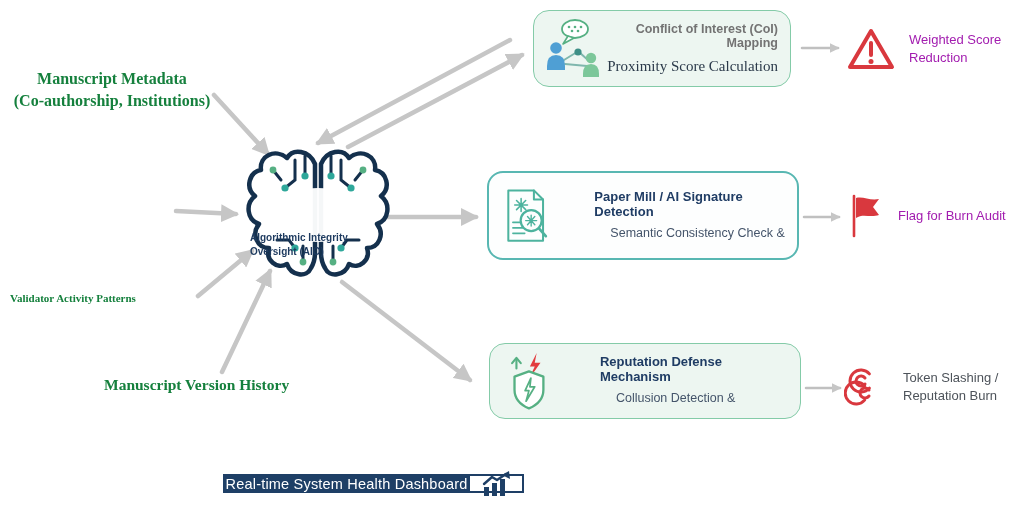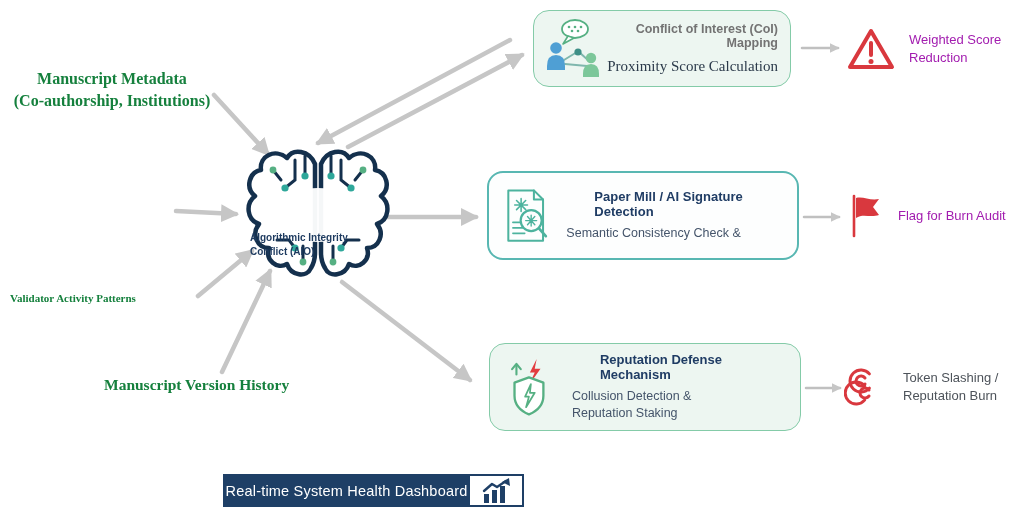--- a/index.html
+++ b/index.html
@@ -17,38 +17,38 @@
   
   .brain-wrap{left:243px;top:140px;width:150px;height:150px;}
   .hub-label{left:250px;top:202px;width:136px;text-align:left;font-size:10px;font-weight:700;color:#1d3a5f;line-height:1.35;margin-top:29px;}
 
   
   .pbox{position:absolute;display:flex;align-items:center;box-sizing:border-box;border-radius:16px;}
   .pbox.mint{background:#edf6f1;border:1.5px solid #84cba8;}
   .pbox.white{background:#fdfefe;border:2px solid #58b7b2;}
   .box-coi{left:533px;top:10px;width:258px;height:77px;padding:6px 10px;}
   .box-pm{left:487px;top:171px;width:312px;height:89px;padding:10px 12px;}
-  .box-rd{left:489px;top:343px;width:312px;height:88px;padding:10px 12px;}
+  .box-rd{left:489px;top:343px;width:312px;height:76px;padding:10px 12px;}
   .ptitle{font-size:13px;font-weight:700;color:#1f3c64;padding-left:28px;}
-  .psub{font-size:12.5px;color:#44546a;margin-top:6px;line-height:1.4;}
+  .psub{font-size:12.5px;color:#44546a;margin-top:6px;line-height:1.4;margin-left:44px;}
   .coi-text{flex:1;text-align:right;padding-right:2px;}
   .coi-title{font-size:12.5px;font-weight:700;color:#737373;}
   .coi-sub{font-family:"Liberation Serif",serif;font-size:15px;color:#2b3a4a;margin-top:8px;}
   .ptext{margin-left:16px;}
 
   
   .outrow{position:absolute;display:flex;align-items:center;}
   .outtext{margin-left:13px;font-size:13px;color:#a21caf;line-height:1.35;}
   .outtext.dark{color:#4d535a;}
   .o1{left:846px;top:26px;}
   .o2{left:850px;top:194px;}
   .o3{left:844px;top:364px;}
 
   
-  .footer-bar{left:223px;top:474px;width:301px;height:33px;display:flex;box-sizing:border-box;border:2px solid #1e3f66;background:#1e3f66;}
+  .footer-bar{left:223px;top:474px;width:301px;height:19px;display:flex;box-sizing:border-box;border:2px solid #1e3f66;background:#1e3f66;}
   .footer-text{flex:1;display:flex;align-items:center;justify-content:center;color:#ffffff;font-size:14.5px;letter-spacing:.2px;white-space:nowrap;}
   .footer-iconbox{width:52px;background:#ffffff;display:flex;align-items:center;justify-content:center;border-left:2px solid #1e3f66;}
 
   svg{display:block;}
   .arrow-layer{position:absolute;left:0;top:0;pointer-events:none;}
 </style>
 </head>
 <body>
 
 <div class="stage">
@@ -113,21 +113,21 @@
         <circle cx="30" cy="30" r="3.4"></circle>
         <circle cx="60" cy="122" r="3.4"></circle>
         <circle cx="120" cy="30" r="3.4"></circle>
         <circle cx="90" cy="122" r="3.4"></circle>
       </g>
       <ellipse cx="75" cy="75" rx="57" ry="27" fill="#ffffff" opacity="0.96"></ellipse>
     </svg>
   </div>
   <div class="abs hub-label">
     <div>Algorithmic Integrity</div>
-    <div>Conflict (AIO)</div>
+    <div>Oversight (AIO)</div>
   </div>
 
   <div class="pbox mint box-coi">
     <svg width="62" height="64" viewBox="0 0 62 64">
       <ellipse cx="31" cy="12" rx="13" ry="9" fill="#ffffff" stroke="#56b083" stroke-width="1.8"></ellipse>
       <path d="M24,19 L19,27 L30,21 Z" fill="#ffffff" stroke="#56b083" stroke-width="1.6" stroke-linejoin="round"></path>
       <g fill="#56b083">
         <circle cx="25" cy="10" r="1.3"></circle>
           <circle cx="31" cy="10" r="1.3"></circle>
           <circle cx="37" cy="10" r="1.3"></circle>
@@ -182,21 +182,20 @@
         <path d="M10.5,13.5 L15,8 L19.5,13.5"></path>
       </g>
       <path d="M36,3 L29,17 L34,17 L28,30 L40,13 L34,13 Z" fill="#e23c3f"></path>
       <path d="M28,22 L43,27.5 V41 Q43,54 28,60.5 Q13,54 13,41 V27.5 Z" fill="#ffffff" stroke="#56b083" stroke-width="2.4" stroke-linejoin="round"></path>
       <path d="M30,29 L24,42 L28,42 L25,53 L34,38 L29,38 Z" fill="none" stroke="#56b083" stroke-width="1.8" stroke-linejoin="round"></path>
     </svg>
     <div class="ptext">
       <div class="ptitle">Reputation Defense Mechanism</div>
       <div class="psub">
         <div>Collusion Detection &amp;</div>
-        <div>Reputation Staking</div>
       </div>
     </div>
   </div>
 
   <div class="outrow o1">
     <svg width="50" height="46" viewBox="0 0 50 46">
       <polygon points="25,5 46,41 4,41" fill="none" stroke="#d9383e" stroke-width="4" stroke-linejoin="round"></polygon>
       <line x1="25" y1="17" x2="25" y2="29" stroke="#d9383e" stroke-width="4" stroke-linecap="round"></line>
       <circle cx="25" cy="35.5" r="2.5" fill="#d9383e"></circle>
     </svg>

